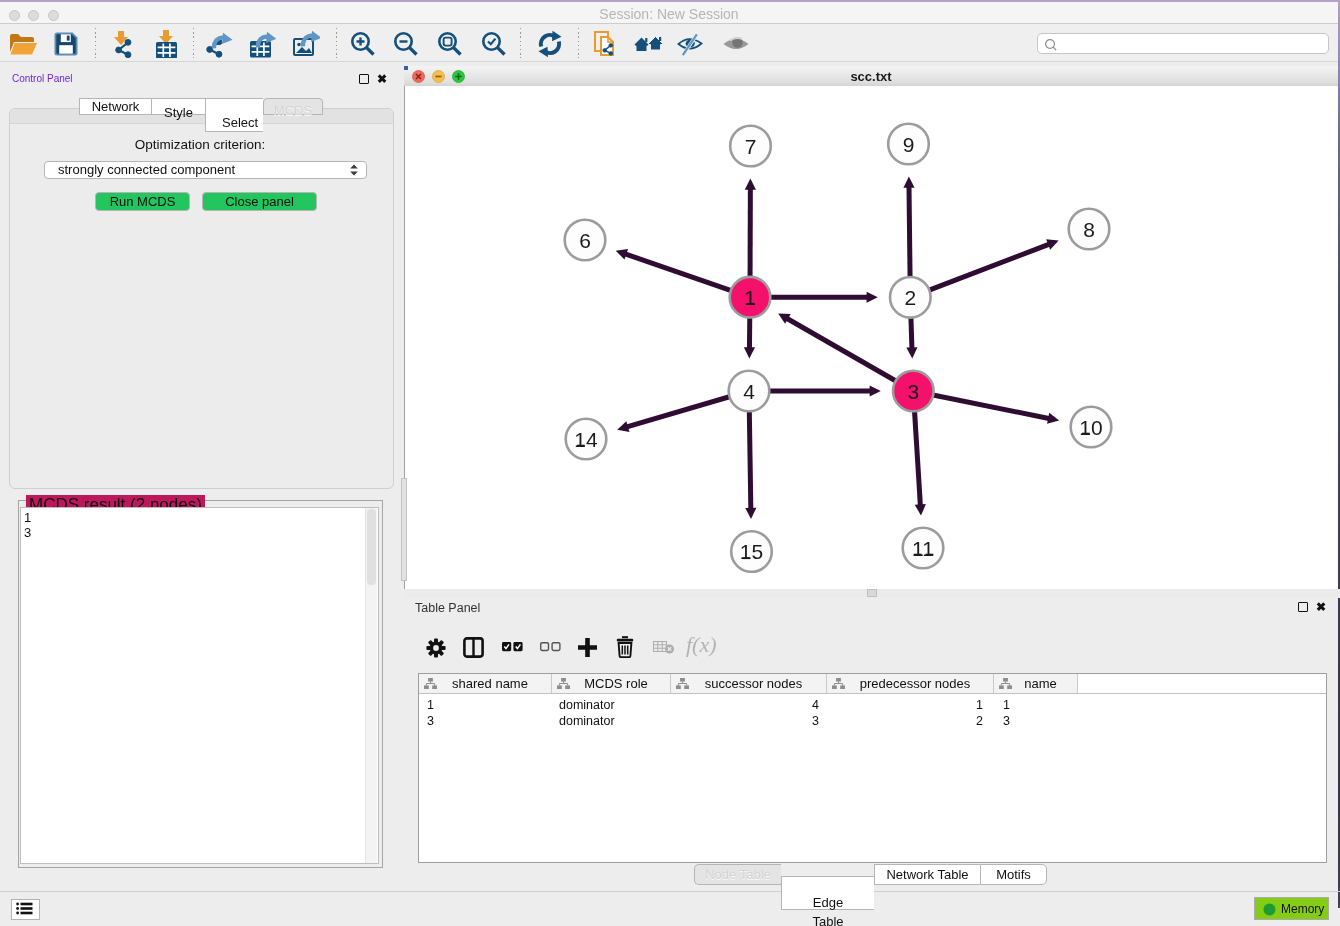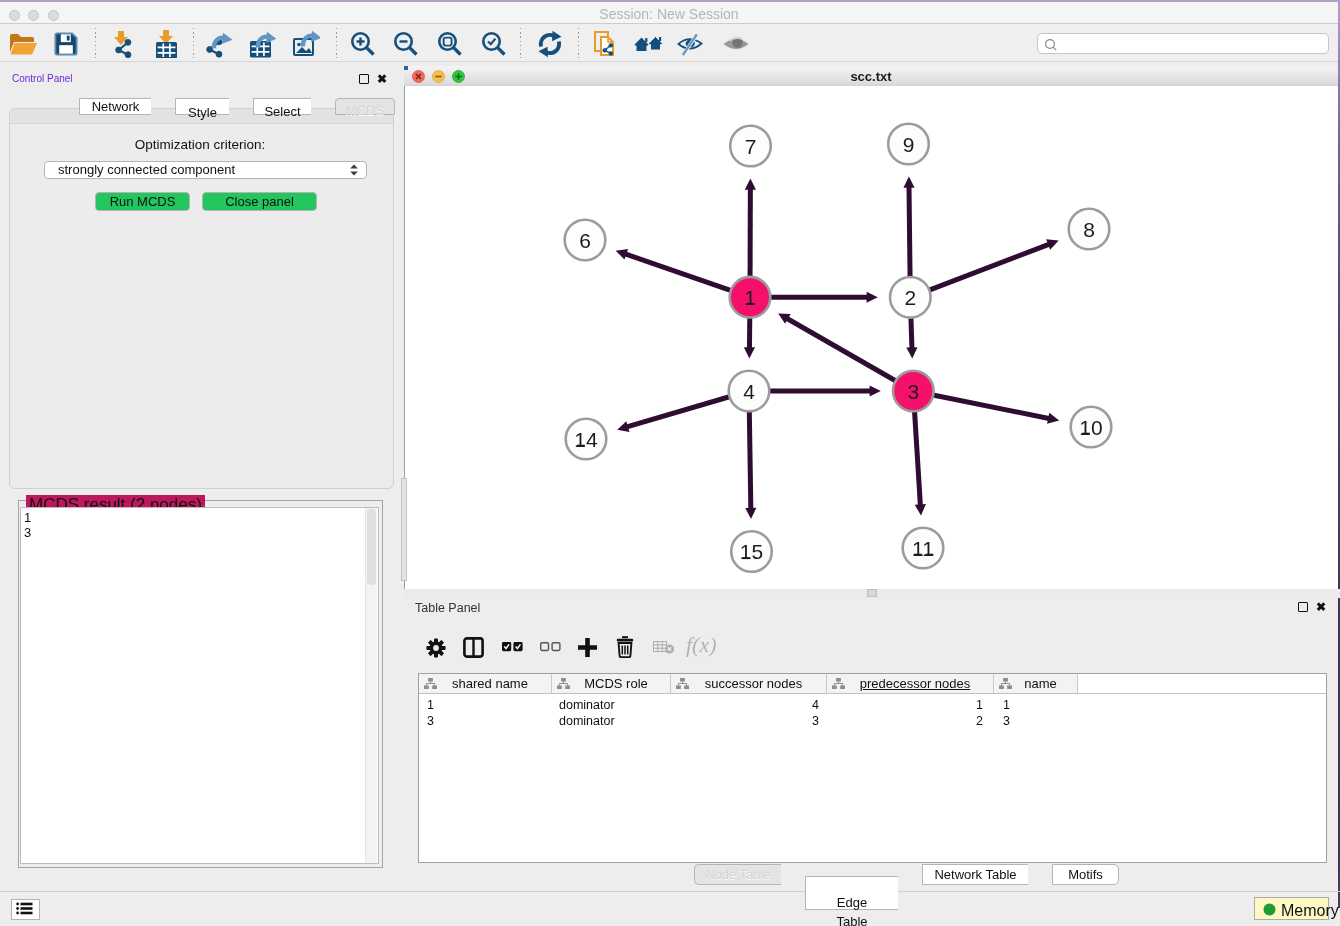--- a/index.html
+++ b/index.html
@@ -19,42 +19,42 @@
   .tbi{position:absolute;top:6px;}
   .tbsep{position:absolute;top:4px;width:1px;height:30px;
      background-image:repeating-linear-gradient(#9a9a9a 0 1.4px,transparent 1.4px 4.2px);}
   #searchbox{position:absolute;left:1037px;top:9px;width:290px;height:19px;background:#fff;
      border:1px solid #c6c6c6;border-radius:5px;}
   
   #cp-title{left:12px;top:73px;font-size:10px;color:#6d28d9;}
   
   .hsq{position:absolute;width:8px;height:8px;border:1.4px solid #111;border-radius:1px;}
   .hx{position:absolute;font-size:12px;font-weight:bold;color:#111;}
-  .tabs{position:absolute;display:flex;z-index:5;gap:24px;}
+  .tabs{position:absolute;display:flex;z-index:5;}
   .tab{box-sizing:border-box;height:17px;background:#fff;border:1px solid #b5b5b5;border-right:none;
       font-size:13px;color:#111;text-align:center;line-height:15px;padding:0 10px;}
   .tab.last{border-right:1px solid #b5b5b5;}
   .tab.sel{background:#e4e4e4;color:#d3d3d3;text-shadow:0 1px 0 #fafafa;}
   #cp-panel{left:9px;top:108px;width:383px;height:379px;background:#ececec;border:1px solid #cfcfcf;
       border-radius:6px;}
   #cp-panel .band{position:absolute;left:0;top:0;width:100%;height:14px;background:#e2e2e2;border-radius:6px 6px 0 0;border-bottom:1px solid #d6d6d6;}
   #opt-label{left:0px;top:137px;width:400px;text-align:center;font-size:13.5px;color:#111;}
   #dropdown{left:44px;top:161px;width:308px;height:16px;background:#fff;border:1px solid #b5b5b5;border-radius:4px;
      font-size:13px;color:#111;line-height:16px;padding-left:13px;}
   .btn{position:absolute;box-sizing:border-box;background:#22c55e;border:1px solid #b5b5b5;border-radius:4px;
      font-size:13px;color:#111;text-align:center;height:19px;line-height:17px;}
   
   #grp{left:18px;top:500px;width:363px;height:366px;border:1px solid #a5a5a5;}
   #grp-label{left:26px;top:495px;font-size:17px;color:#111;background:#be185d;padding:0 3px;}
   #grp-white{left:20px;top:507px;width:359px;height:357px;background:#fff;border:1px solid #bdbdbd;box-sizing:border-box;}
   
   #statusline{left:0;top:891px;width:1340px;height:1px;background:#cfcfcf;}
   #listbtn{left:11px;top:899px;width:27px;height:19px;background:#fff;border:1px solid #b3b3b3;}
-  #membtn{left:1254px;top:897px;width:75px;height:23px;background:#fef9c3;border:1px solid #ababab;box-sizing:border-box;
-     font-size:16px;color:#111;}
+  #membtn{left:1254px;top:897px;width:75px;height:23px;background:#84cc16;border:1px solid #ababab;box-sizing:border-box;
+     font-size:12px;color:#111;}
   
   #net-title{left:404px;top:66px;width:934px;height:20px;
      background:linear-gradient(#f4f4f4,#dfdfdf 80%,#d4d4d4);border-bottom:1px solid #9f9f9f;}
   #net-title .t{position:absolute;width:100%;top:3px;text-align:center;font-size:13px;font-weight:bold;color:#1a1a1a;}
   #canvas{left:404px;top:86px;width:934px;height:503px;background:#fff;border-left:1px solid #9f9f9f;box-sizing:border-box;}
   #splitzone{left:404px;top:589px;width:936px;height:9px;background:#ebebeb;}
   
   #tp-title{left:415px;top:601px;font-size:12.5px;color:#333;}
   #tbl-toolbar{left:418px;top:625px;width:909px;height:44px;}
   #tbl{left:418px;top:673px;width:909px;height:190px;background:#fff;border:1px solid #9f9f9f;box-sizing:border-box;}
@@ -206,21 +206,21 @@
     </svg>
   </div>
 </div>
 
 <div class="abs" id="cp-title">Control Panel</div>
 <div class="hsq" style="left:359px;top:74px;"></div>
 <div class="hx" style="left:377px;top:72px;">✖</div>
 <div class="tabs" style="left:79px;top:98px;">
   <div class="tab" style="width:72px;padding:0;">Network</div>
   <div class="tab" style="width:54px;padding:6px;">Style</div>
-  <div class="tab" style="width:58px;padding:5px;">Select</div>
+  <div class="tab" style="width:58px;padding:16px;text-align:right;">Select</div>
   <div class="tab sel last" style="width:60px;padding:4px;border-radius:4px 4px 0 0;">MCDS</div>
 </div>
 <div class="abs" id="cp-panel">
     <div class="band"></div>
   </div>
 <div class="abs" id="opt-label">Optimization criterion:</div>
 <div class="abs" id="dropdown">strongly connected component
   <svg width="12" height="16" style="position:absolute;right:6px;top:0px;" viewBox="0 0 12 16">
     <path d="M2.2 6.6 L6 2.6 L9.8 6.6 Z" fill="#3c3c3c"></path>
     <path d="M2.2 9.4 L6 13.4 L9.8 9.4 Z" fill="#3c3c3c"></path>
@@ -377,21 +377,21 @@
         <rect x="0" y="7.4" width="4.8" height="3.6" fill="#8d8d8d"></rect>
         <rect x="8.2" y="7.4" width="4.8" height="3.6" fill="#8d8d8d"></rect>
         <path d="M6.5 3.6 V5.5 M2.4 7.4 V5.5 H10.6 V7.4" stroke="#8d8d8d" stroke-width="1" fill="none"></path>
       </svg><span style="margin-left:10px;">MCDS role</span></div>
     <div class="th" style="left:252px;width:156px;"><svg width="13" height="12" style="position:absolute;left:5px;top:3.5px;" viewBox="0 0 13 12">
         <rect x="4.1" y="0" width="4.8" height="3.6" fill="#8d8d8d"></rect>
         <rect x="0" y="7.4" width="4.8" height="3.6" fill="#8d8d8d"></rect>
         <rect x="8.2" y="7.4" width="4.8" height="3.6" fill="#8d8d8d"></rect>
         <path d="M6.5 3.6 V5.5 M2.4 7.4 V5.5 H10.6 V7.4" stroke="#8d8d8d" stroke-width="1" fill="none"></path>
       </svg><span style="margin-left:10px;">successor nodes</span></div>
-    <div class="th" style="left:408px;width:167px;text-decoration:underline;"><svg width="13" height="12" style="position:absolute;left:5px;top:3.5px;" viewBox="0 0 13 12">
+    <div class="th" style="left:408px;width:167px;"><svg width="13" height="12" style="position:absolute;left:5px;top:3.5px;" viewBox="0 0 13 12">
         <rect x="4.1" y="0" width="4.8" height="3.6" fill="#8d8d8d"></rect>
         <rect x="0" y="7.4" width="4.8" height="3.6" fill="#8d8d8d"></rect>
         <rect x="8.2" y="7.4" width="4.8" height="3.6" fill="#8d8d8d"></rect>
         <path d="M6.5 3.6 V5.5 M2.4 7.4 V5.5 H10.6 V7.4" stroke="#8d8d8d" stroke-width="1" fill="none"></path>
       </svg><span style="margin-left:10px;">predecessor nodes</span></div>
     <div class="th" style="left:575px;width:84px;"><svg width="13" height="12" style="position:absolute;left:5px;top:3.5px;" viewBox="0 0 13 12">
         <rect x="4.1" y="0" width="4.8" height="3.6" fill="#8d8d8d"></rect>
         <rect x="0" y="7.4" width="4.8" height="3.6" fill="#8d8d8d"></rect>
         <rect x="8.2" y="7.4" width="4.8" height="3.6" fill="#8d8d8d"></rect>
         <path d="M6.5 3.6 V5.5 M2.4 7.4 V5.5 H10.6 V7.4" stroke="#8d8d8d" stroke-width="1" fill="none"></path>

